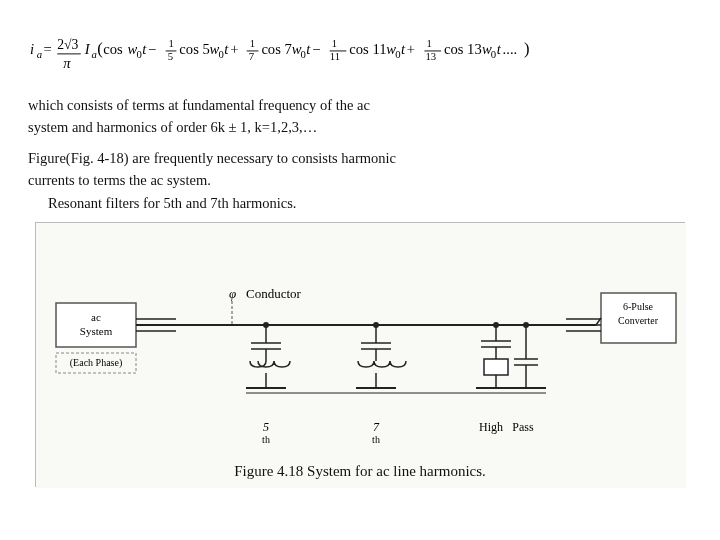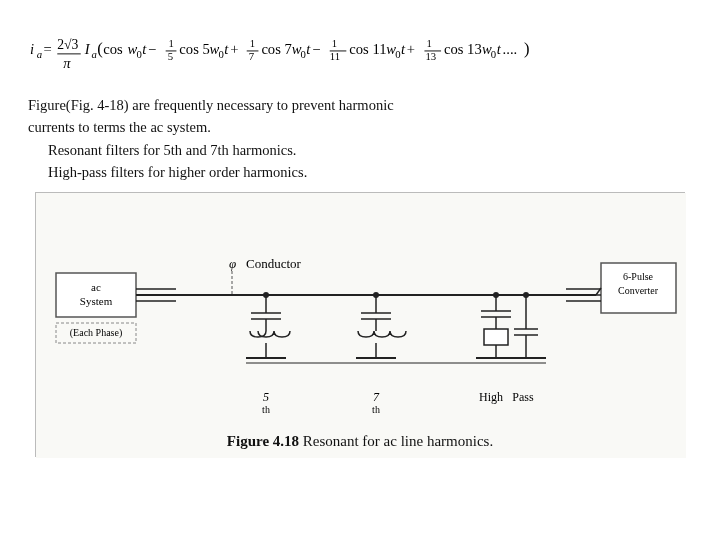--- a/index.html
+++ b/index.html
@@ -57,21 +57,21 @@
       width: 650px;
       height: 265px;
       position: relative;
       display: flex;
       flex-direction: column;
       align-items: center;
       justify-content: flex-end;
       padding-bottom: 6px;
     }
     .fig-label {
-      font-weight: bold;
+      font-weight: normal;
     }
 
     
     .circuit-svg {
       position: absolute;
       top: 0; left: 0;
     }
   </style>
 </head>
 <body>
@@ -134,26 +134,29 @@
         <text x="426" y="36">cos 13</text>
         <text x="465" y="36" font-style="italic">w</text>
         <text x="474" y="40" font-size="11">0</text>
         <text x="480" y="36" font-style="italic">t</text>
         <text x="486" y="36">....</text>
         <text x="508" y="36" font-size="17">)</text>
       </svg>
     </div>
   </div>
 
-
   <div class="text-block">
-    <span>Figure(</span><span class="bold">Fig. 4-18</span><span>)   are  frequently  necessary  to  prevent  harmonic</span><br>
+    <span>which   consists  of  terms  at  fundamental  frequency  of  the  ac</span><br>
+    <span>system   and  harmonics  of  order  6k ± 1,  k=1,2,3,…</span>
+  </div>
+
+  <div class="text-block">
+    <span>Figure(</span><span class="bold">Fig. 4-18</span><span>)   are  frequently  necessary  to  consists  harmonic</span><br>
     <span>currents  to terms  the  ac  system.</span><br>
     <span class="indent">Resonant  filters  for  5th  and  7th  harmonics.</span><br>
-    <span class="indent">High-pass  filters  for  higher  order  harmonics.</span>
   </div>
 
   <div class="figure-area">
     <div class="figure-box">
 
       <svg class="circuit-svg" width="650" height="265" viewBox="0 0 650 265" xmlns="http://www.w3.org/2000/svg" font-family="Times New Roman, serif" font-size="12">
 
         <rect width="650" height="265" fill="#f9f9f6"></rect>
 
         <rect x="20" y="80" width="80" height="44" fill="#fff" stroke="#555" stroke-width="1.5"></rect>
@@ -231,18 +234,18 @@
         <line x1="100" y1="108" x2="140" y2="108" stroke="#222" stroke-width="1.5"></line>
 
         <line x1="530" y1="96" x2="565" y2="96" stroke="#222" stroke-width="1.5"></line>
         <line x1="530" y1="102" x2="565" y2="102" stroke="#222" stroke-width="1.5"></line>
         <line x1="530" y1="108" x2="565" y2="108" stroke="#222" stroke-width="1.5"></line>
 
         <line x1="140" y1="96" x2="540" y2="96" stroke="none"></line>
       </svg>
 
       <div style="position:absolute; bottom:6px; left:0; right:0; text-align:center;">
-        <span class="fig-label">Figure 4.18</span><span>  Resonant for ac line harmonics.</span>
+        <span class="fig-label">Figure 4.18</span><span>  System for ac line harmonics.</span>
       </div>
     </div>
   </div>
 
 </div>
 
 </body></html>

